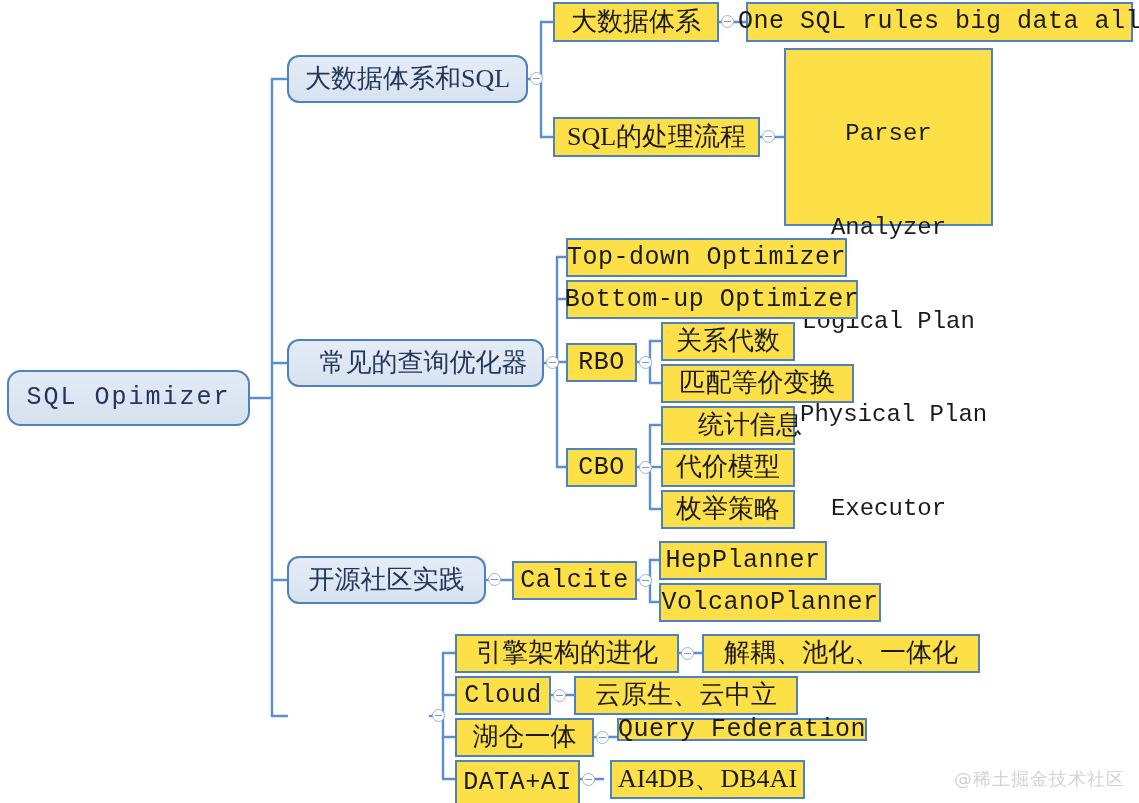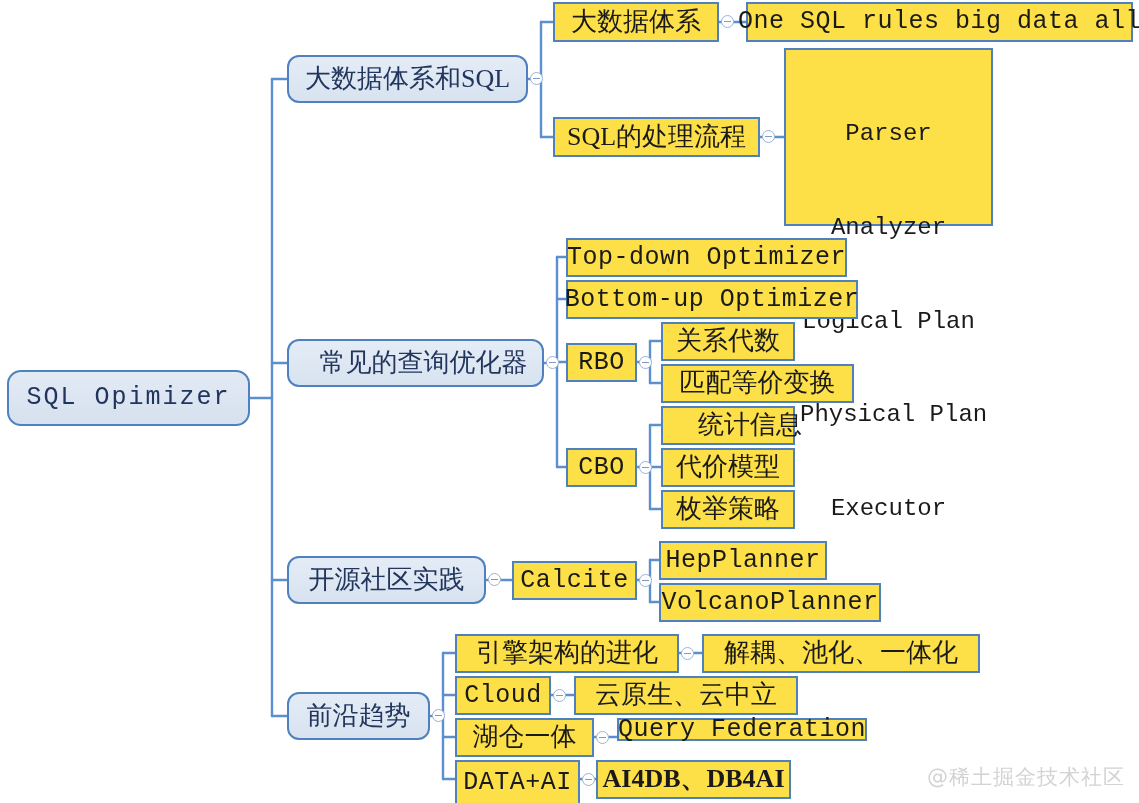--- a/index.html
+++ b/index.html
@@ -92,21 +92,21 @@
     top: 4.6px;
     width: 6.5px;
     height: 1.4px;
     background: #7f9bc4;
   }
   .watermark {
     position: absolute;
     right: 14px;
     bottom: 12px;
     color: #d3d3d3;
-    font-size: 21px;
+    font-size: 18px;
     font-family: "DejaVu Sans", "Liberation Sans", sans-serif;
     letter-spacing: 1px;
     user-select: none;
   }
 </style>
 </head>
 <body>
 
 <div id="canvas">
 
@@ -208,34 +208,33 @@
   <div class="node leaf" style="left:661px; top:490px; width:134px; height:39px;">枚举策略</div>
 
   <div class="node lvl1" style="left:287px; top:556px; width:199px; height:48px;">开源社区实践</div>
   <div class="toggle" style="left:488px; top:573px;"></div>
 
   <div class="node leaf mono" style="left:512px; top:561px; width:125px; height:39px;">Calcite</div>
   <div class="toggle" style="left:639px; top:574px;"></div>
   <div class="node leaf mono" style="left:659px; top:541px; width:168px; height:39px;">HepPlanner</div>
   <div class="node leaf mono" style="left:659px; top:583px; width:222px; height:39px;">VolcanoPlanner</div>
 
-  <div class="node lvl1" style="left:287px; top:692px; width:143px; height:48px;">前沿趋势</div>
   <div class="toggle" style="left:432px; top:709px;"></div>
 
   <div class="node leaf" style="left:455px; top:634px; width:224px; height:39px;">引擎架构的进化</div>
   <div class="toggle" style="left:681px; top:647px;"></div>
   <div class="node leaf" style="left:702px; top:634px; width:278px; height:39px;">解耦、池化、一体化</div>
 
   <div class="node leaf mono" style="left:455px; top:676px; width:96px; height:39px;">Cloud</div>
   <div class="toggle" style="left:553px; top:689px;"></div>
   <div class="node leaf" style="left:574px; top:676px; width:224px; height:39px;">云原生、云中立</div>
 
   <div class="node leaf" style="left:455px; top:718px; width:139px; height:39px;">湖仓一体</div>
   <div class="toggle" style="left:596px; top:731px;"></div>
   <div class="node leaf mono" style="left:617px; top:718px; width:250px; height:23px;">Query Federation</div>
 
   <div class="node leaf mono" style="left:455px; top:760px; width:125px; height:46px;">DATA+AI</div>
   <div class="toggle" style="left:582px; top:773px;"></div>
-  <div class="node leaf" style="left:596px; top:760px; width:195px; height:39px;font-weight:bold;">AI4DB、DB4AI</div>
+  <div class="node leaf" style="left:610px; top:760px; width:195px; height:39px;">AI4DB、DB4AI</div>
 
   <div class="watermark">@稀土掘金技术社区</div>
 
 </div>
 
 </body></html>

